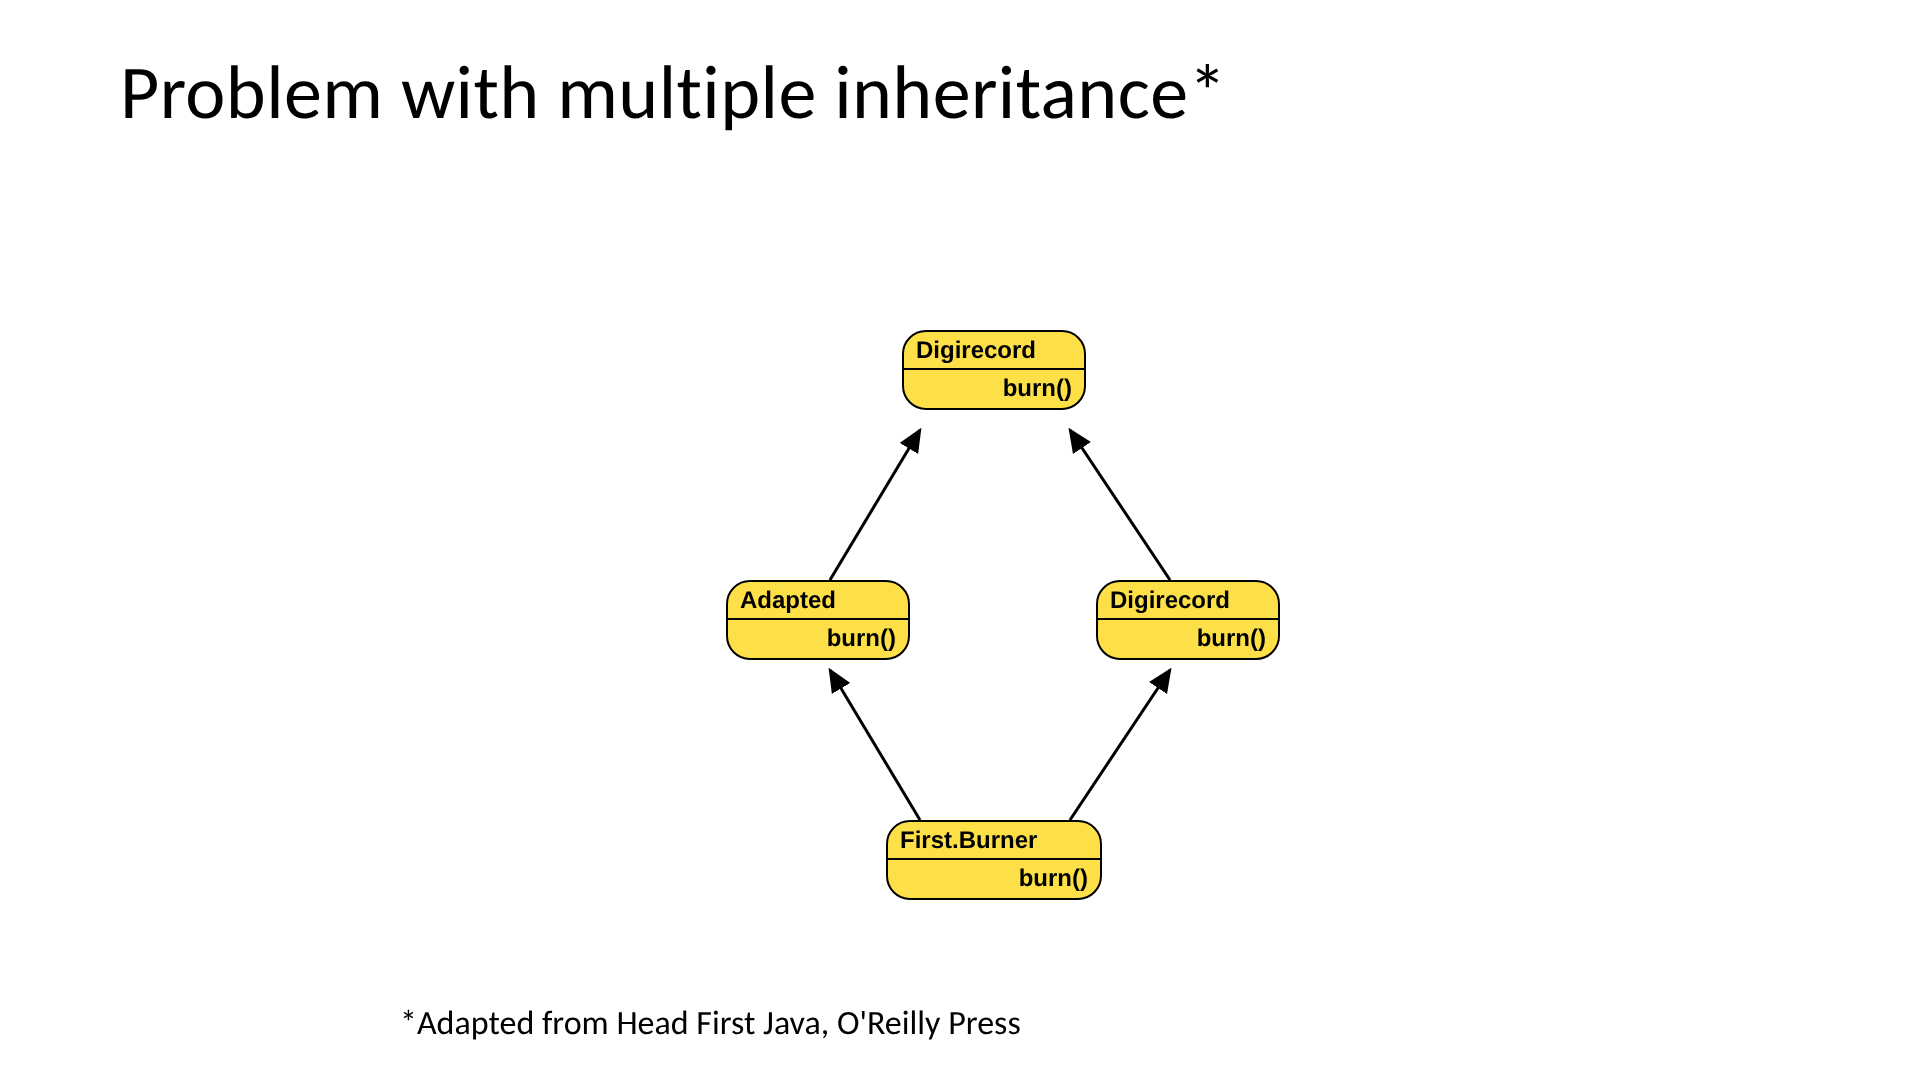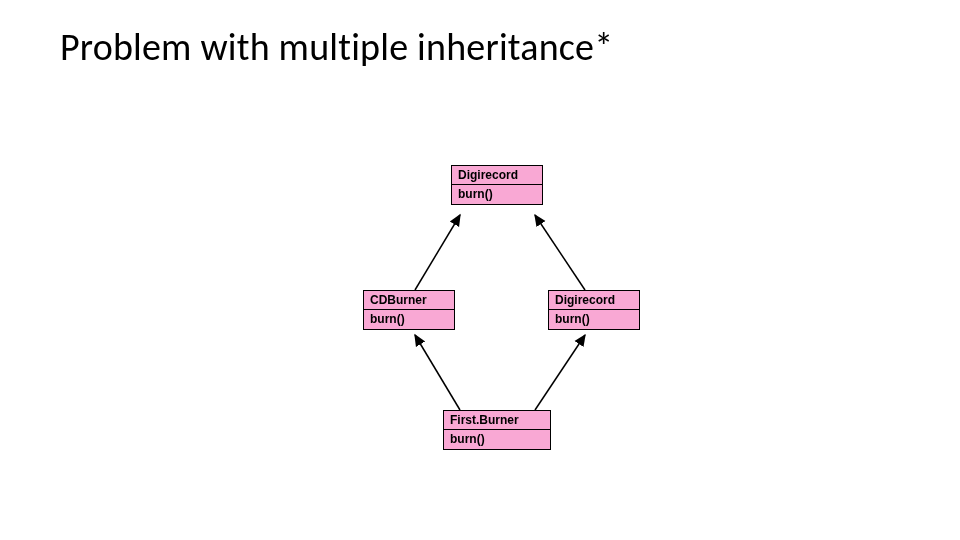--- a/index.html
+++ b/index.html
@@ -1,21 +1,21 @@
 <!DOCTYPE html>
 <html><head>
 <meta charset="utf-8">
 <style>
   html,body{margin:0;padding:0;width:960px;height:540px;background:#fff;font-family:"Segoe UI",Calibri,Arial,sans-serif;color:#000;overflow:hidden}
   .slide{position:relative;width:820px;height:540px}
   .title{position:absolute;left:60px;top:24px;font-size:38px;font-weight:400;letter-spacing:.2px}
   .footnote{position:absolute;left:200px;top:501px;font-size:17px}
-  .class-box{position:absolute;border:1.5px solid #000;border-radius:0;background:#f9a8d4;font:700 12px Arial,sans-serif;box-sizing:border-box}
+  .class-box{position:absolute;border:1.5px solid #000;border-radius:12px;background:#fde047;font:700 12px Arial,sans-serif;box-sizing:border-box}
   .class-box .name{padding:3px 6px 2px;border-bottom:1.5px solid #000;line-height:1.1}
-  .class-box .method{padding:3px 6px;text-align:left;line-height:1.1}
+  .class-box .method{padding:3px 6px;text-align:right;line-height:1.1}
   svg.arrows{position:absolute;left:0;top:0;width:960px;height:540px;pointer-events:none}
 </style>
 </head>
 <body>
 
 <div class="slide">
 
   <div class="title">Problem with multiple inheritance*</div>
 
   <svg class="arrows">
@@ -33,27 +33,28 @@
 
     <line x1="535" y1="410" x2="585" y2="335" stroke="#000" stroke-width="1.5" marker-end="url(#ah)"></line>
   </svg>
 
   <div class="class-box" style="left:451px;top:165px;width:92px">
     <div class="name">Digirecord</div>
     <div class="method">burn()</div>
   </div>
 
   <div class="class-box" style="left:363px;top:290px;width:92px">
-    <div class="name">CDBurner</div>
+    <div class="name">Adapted</div>
     <div class="method">burn()</div>
   </div>
 
   <div class="class-box" style="left:548px;top:290px;width:92px">
     <div class="name">Digirecord</div>
     <div class="method">burn()</div>
   </div>
 
   <div class="class-box" style="left:443px;top:410px;width:108px">
     <div class="name">First.Burner</div>
     <div class="method">burn()</div>
   </div>
 
+  <div class="footnote">*Adapted from Head First Java, O'Reilly Press</div>
 </div>
 
 </body></html>

